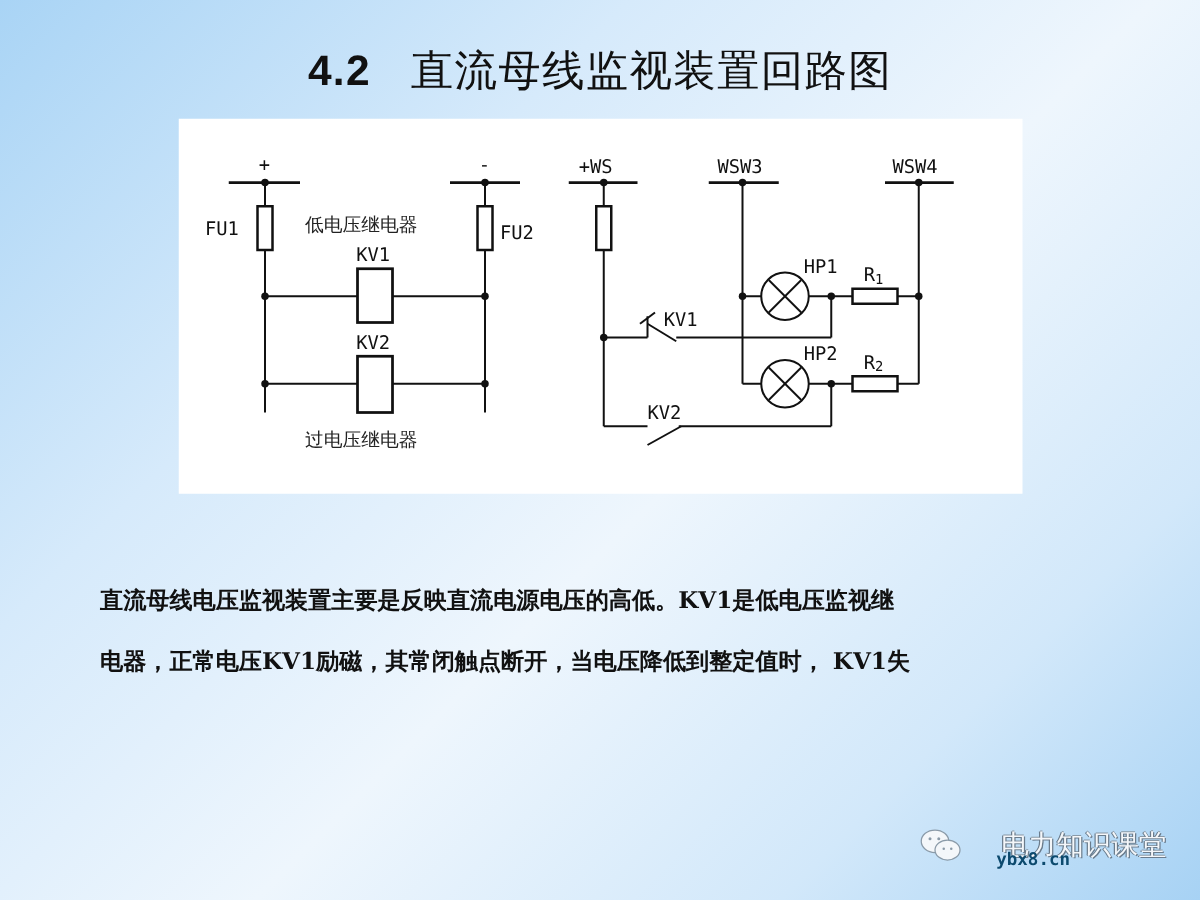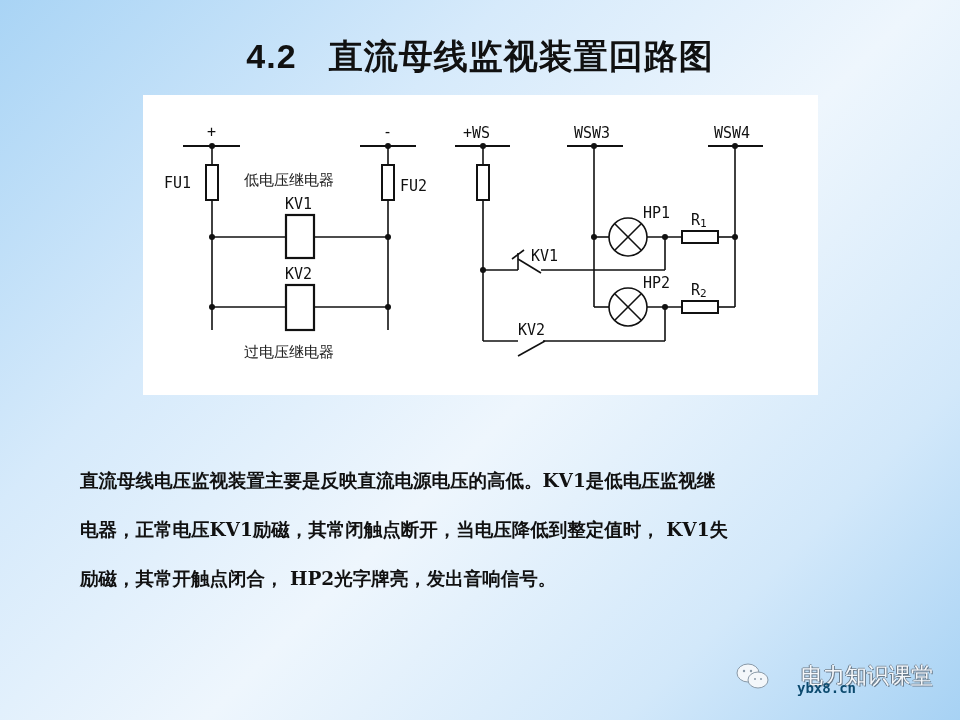--- a/index.html
+++ b/index.html
@@ -6,21 +6,21 @@
   body {
     width: 960px; height: 720px; overflow: hidden; position: relative;
     background: linear-gradient(135deg, #a9d4f5 0%, #d6eafb 30%, #eef6fd 55%, #d2e8fa 80%, #a7d2f4 100%);
     font-family: "DejaVu Serif", "Liberation Serif", serif;
   }
   .title {
     position: absolute; left: 0; top: 34px; width: 960px; text-align: center;
     font-size: 34px; color: #111; letter-spacing: 1px;
   }
   .title .num { font-family: "Liberation Sans", "DejaVu Sans", sans-serif; font-weight: bold; margin-right: 32px; }
-  .title .txt { font-family: "DejaVu Sans", sans-serif; font-weight: bold; }
+  .title .txt { font-family: "DejaVu Sans", sans-serif; }
   .panel {
     position: absolute; left: 143px; top: 95px; width: 675px; height: 300px;
     background: #ffffff;
   }
   .panel svg { position: absolute; left: 0; top: 0; }
   .lbl { font-family: "DejaVu Sans Mono", "Liberation Mono", monospace; font-size: 15px; fill: #111; }
   .cn { font-family: "DejaVu Sans", sans-serif; font-size: 15px; fill: #222; }
   .desc {
     position: absolute; left: 68px; top: 450px; width: 830px;
     font-size: 18.5px; line-height: 37px; color: #111; font-weight: bold;
@@ -148,21 +148,20 @@
     <text class="lbl" x="388" y="166">KV1</text>
     <text class="lbl" x="500" y="193">HP2</text>
     <text class="lbl" x="548" y="200"><tspan>R</tspan><tspan font-size="11" dy="2">2</tspan></text>
     <text class="lbl" x="375" y="240">KV2</text>
   </svg>
 </div>
 
 <div class="desc">
   <p>直流母线电压监视装置主要是反映直流电源电压的高低。KV1是低电压监视继</p>
   <p>电器，正常电压KV1励磁，其常闭触点断开，当电压降低到整定值时， KV1失</p>
-  <p>励磁，其常开触点闭合， HP2光字牌亮，发出音响信号。</p>
 </div>
 
 <div class="watermark">
   <svg class="wm-icon" viewBox="0 0 36 28">
     <ellipse cx="13" cy="11" rx="11" ry="9" fill="#f4f7fa" stroke="#8a9aa8" stroke-width="1"></ellipse>
     <ellipse cx="23" cy="18" rx="10" ry="8" fill="#f4f7fa" stroke="#8a9aa8" stroke-width="1"></ellipse>
     <circle cx="9" cy="9" r="1.2" fill="#8a9aa8"></circle>
     <circle cx="16" cy="9" r="1.2" fill="#8a9aa8"></circle>
     <circle cx="20" cy="17" r="1" fill="#8a9aa8"></circle>
     <circle cx="26" cy="17" r="1" fill="#8a9aa8"></circle>

